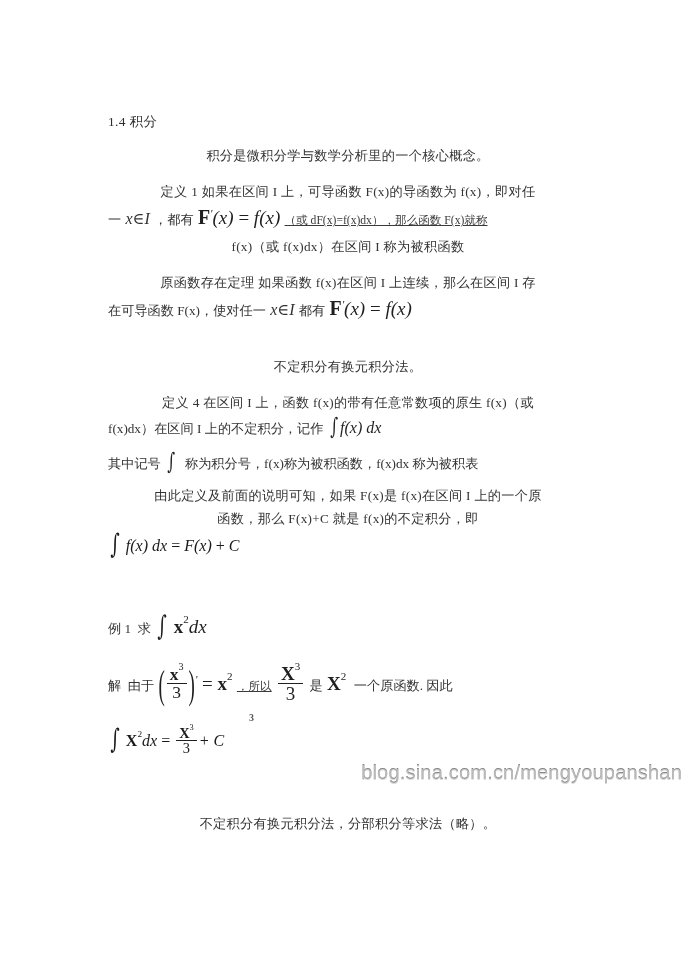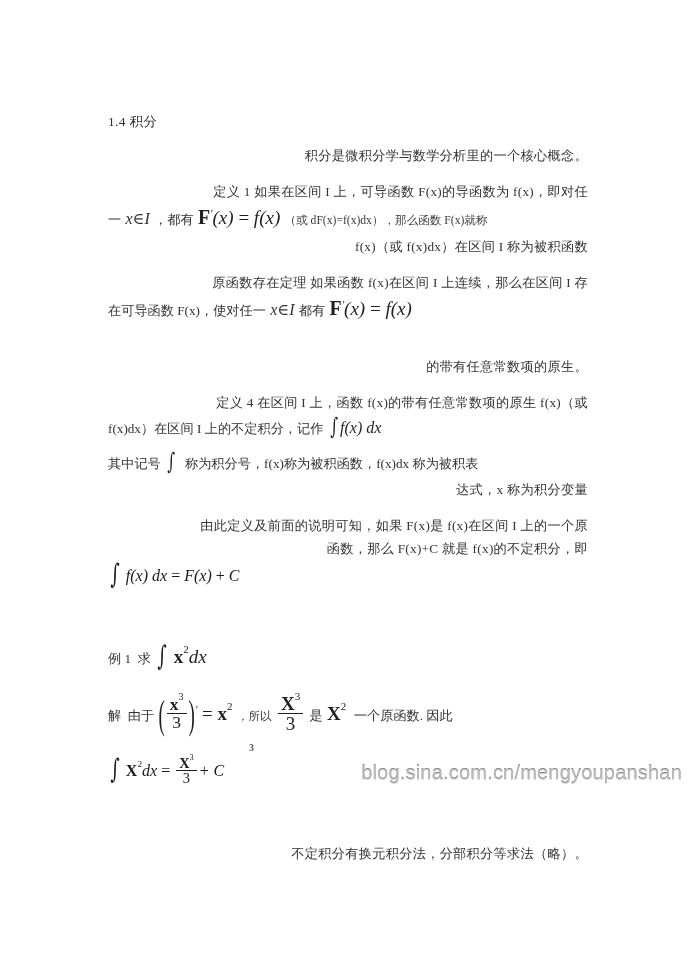--- a/index.html
+++ b/index.html
@@ -30,35 +30,35 @@
     width: 480px;
   }
 
   
   .para {
     font-size: 13.2px;
     line-height: 21px;
     letter-spacing: 0.3px;
     color: #333333;
     margin: 0 0 9px 0;
-    text-align: right;
+    text-align: center;
   }
   .para.tight { margin-bottom: 2px; }
   .heading {
     font-size: 13.4px;
     line-height: 20px;
     letter-spacing: 0.4px;
     color: #2e2e2e;
     margin: 0 0 13px 0;
   }
   .gap-sm { height: 6px; }
   .gap-md { height: 16px; }
   .gap-lg { height: 30px; }
   .gap-xl { height: 40px; }
-  .small-latin { font-size: 11.6px; color: #3a3a3a; }
+  .small-latin { font-size: 11.6px; color: #3a3a3a; text-decoration: underline; }
 
   
   .math {
     font-family: "Liberation Serif", "DejaVu Serif", serif;
     font-style: italic;
     color: #1f1f1f;
     white-space: nowrap;
   }
   .math-inline {
     display: inline-block;
@@ -215,41 +215,40 @@
       <span>在可导函数 F(x)，使对任一</span>
       <span class="math-inline f-md mi">x∈I</span>
       <span>都有</span>
       <span class="math-inline f-lg math">
         <span class="mbold" style="font-size:1.05em">F</span><span class="prime">'</span><span class="mi">(x)</span>&nbsp;<span class="mup">=</span>&nbsp;<span class="mi">f(x)</span>
       </span>
     </div>
 
     <div class="gap-lg"></div>
 
-    <div class="para">的带有任意常数项的原生。</div>
+    <div class="para">不定积分有换元积分法。</div>
 
     <div class="gap-sm"></div>
 
     <div class="para tight">定义 4 在区间 I 上，函数 f(x)的带有任意常数项的原生 f(x)（或</div>
 
     <div class="line-mixed">
       <span>f(x)dx）在区间 I 上的不定积分，记作</span>
       <span class="math-inline f-md math">
         <span class="intsym">∫</span><span class="mi">f(x)</span>&nbsp;<span class="mi">dx</span>
       </span>
     </div>
 
     <div class="gap-sm"></div>
 
     <div class="line-mixed">
       <span>其中记号</span>
       <span class="math-inline f-md math"><span class="intsym">∫</span></span>
       &nbsp;<span>称为积分号，f(x)称为被积函数，f(x)dx 称为被积表</span>
     </div>
-    <div class="para">达式，x 称为积分变量</div>
 
     <div class="gap-sm"></div>
 
     <div class="para tight">由此定义及前面的说明可知，如果 F(x)是 f(x)在区间 I 上的一个原</div>
     <div class="para tight">函数，那么 F(x)+C 就是 f(x)的不定积分，即</div>
 
     <div class="display-eq math">
       <span class="intsym">∫</span>&nbsp;<span class="mi">f(x)</span>&nbsp;<span class="mi">dx</span>&nbsp;<span class="mup">=</span>&nbsp;<span class="mi">F</span><span class="mi">(x)</span>&nbsp;<span class="mup">+</span>&nbsp;<span class="mi">C</span>
     </div>
 

